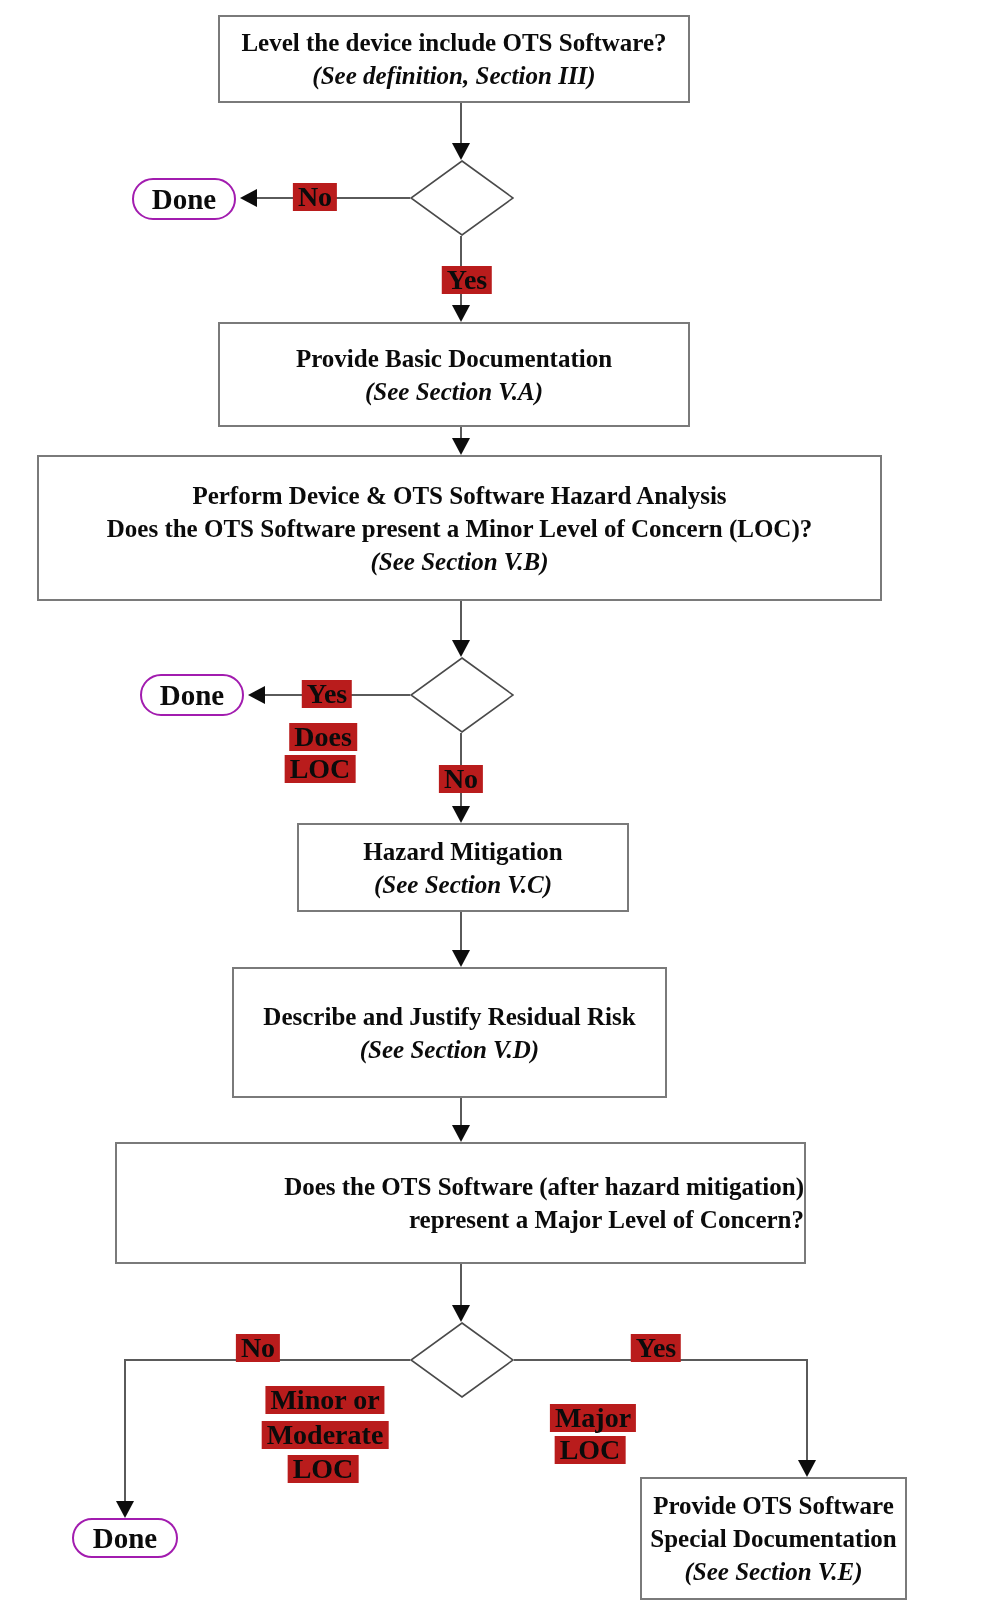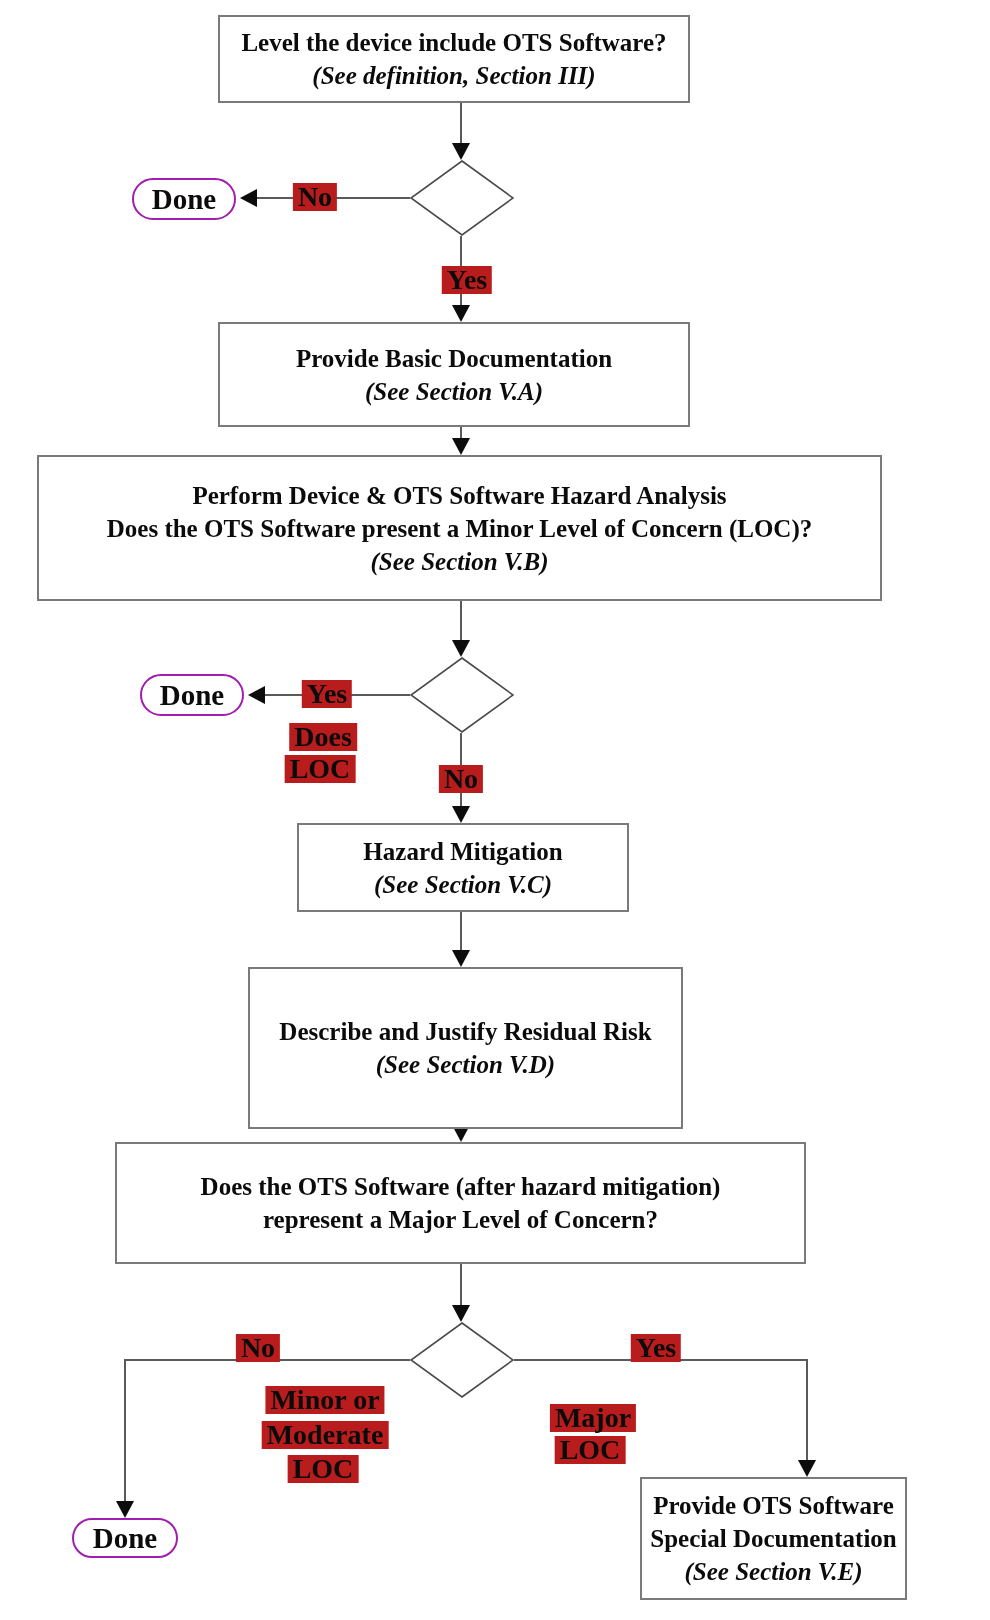--- a/index.html
+++ b/index.html
@@ -84,26 +84,26 @@
     <span>Perform Device &amp; OTS Software Hazard Analysis</span>
     <span>Does the OTS Software present a Minor Level of Concern (LOC)?</span>
     <span class="note">(See Section V.B)</span>
   </div>
 
   <div class="box" style="left:297px;top:823px;width:332px;height:89px;">
     <span>Hazard Mitigation</span>
     <span class="note">(See Section V.C)</span>
   </div>
 
-  <div class="box" style="left:248px;top:967px;width:435px;height:162px;align-items:center;">
+  <div class="box" style="left:232px;top:967px;width:435px;height:131px;align-items:center;">
     <span>Describe and Justify Residual Risk</span>
     <span class="note">(See Section V.D)</span>
   </div>
 
-  <div class="box" style="left:115px;top:1142px;width:691px;height:122px;">
+  <div class="box" style="left:115px;top:1142px;width:691px;height:122px;align-items:flex-end;">
     <span>Does the OTS Software (after hazard mitigation)</span>
     <span>represent a Major Level of Concern?</span>
   </div>
 
   <div class="box" style="left:640px;top:1477px;width:267px;height:123px;">
     <span>Provide OTS Software</span>
     <span>Special Documentation</span>
     <span class="note">(See Section V.E)</span>
   </div>
 

